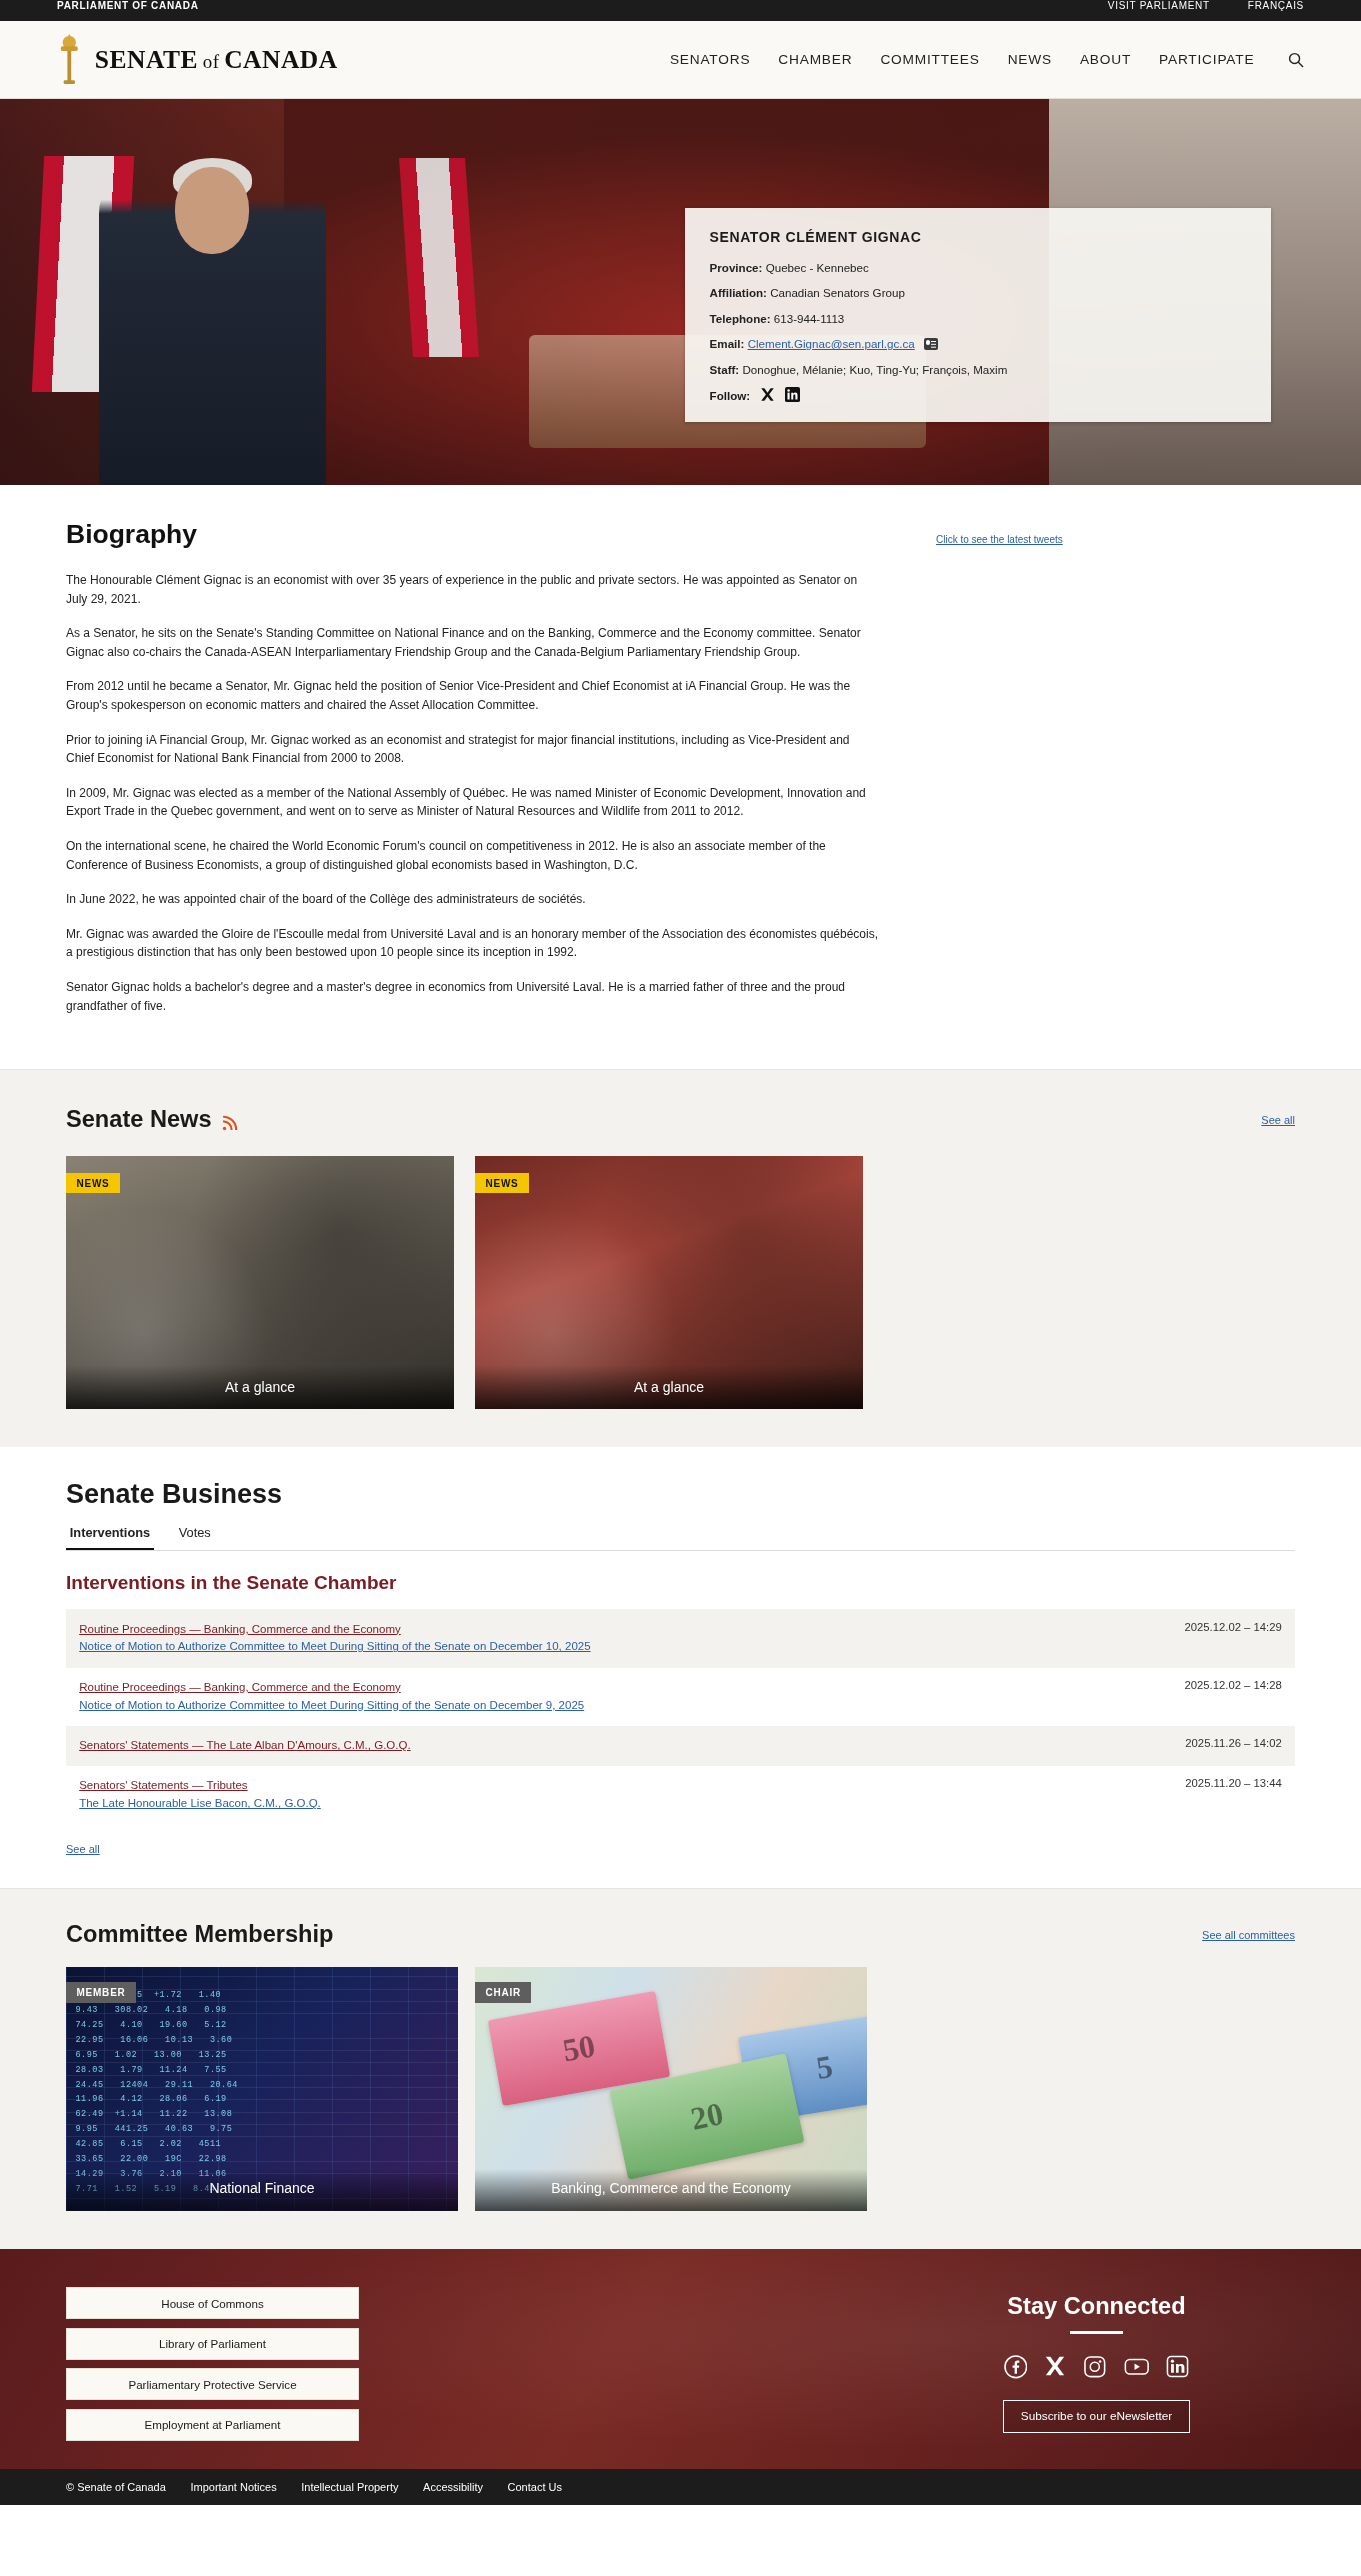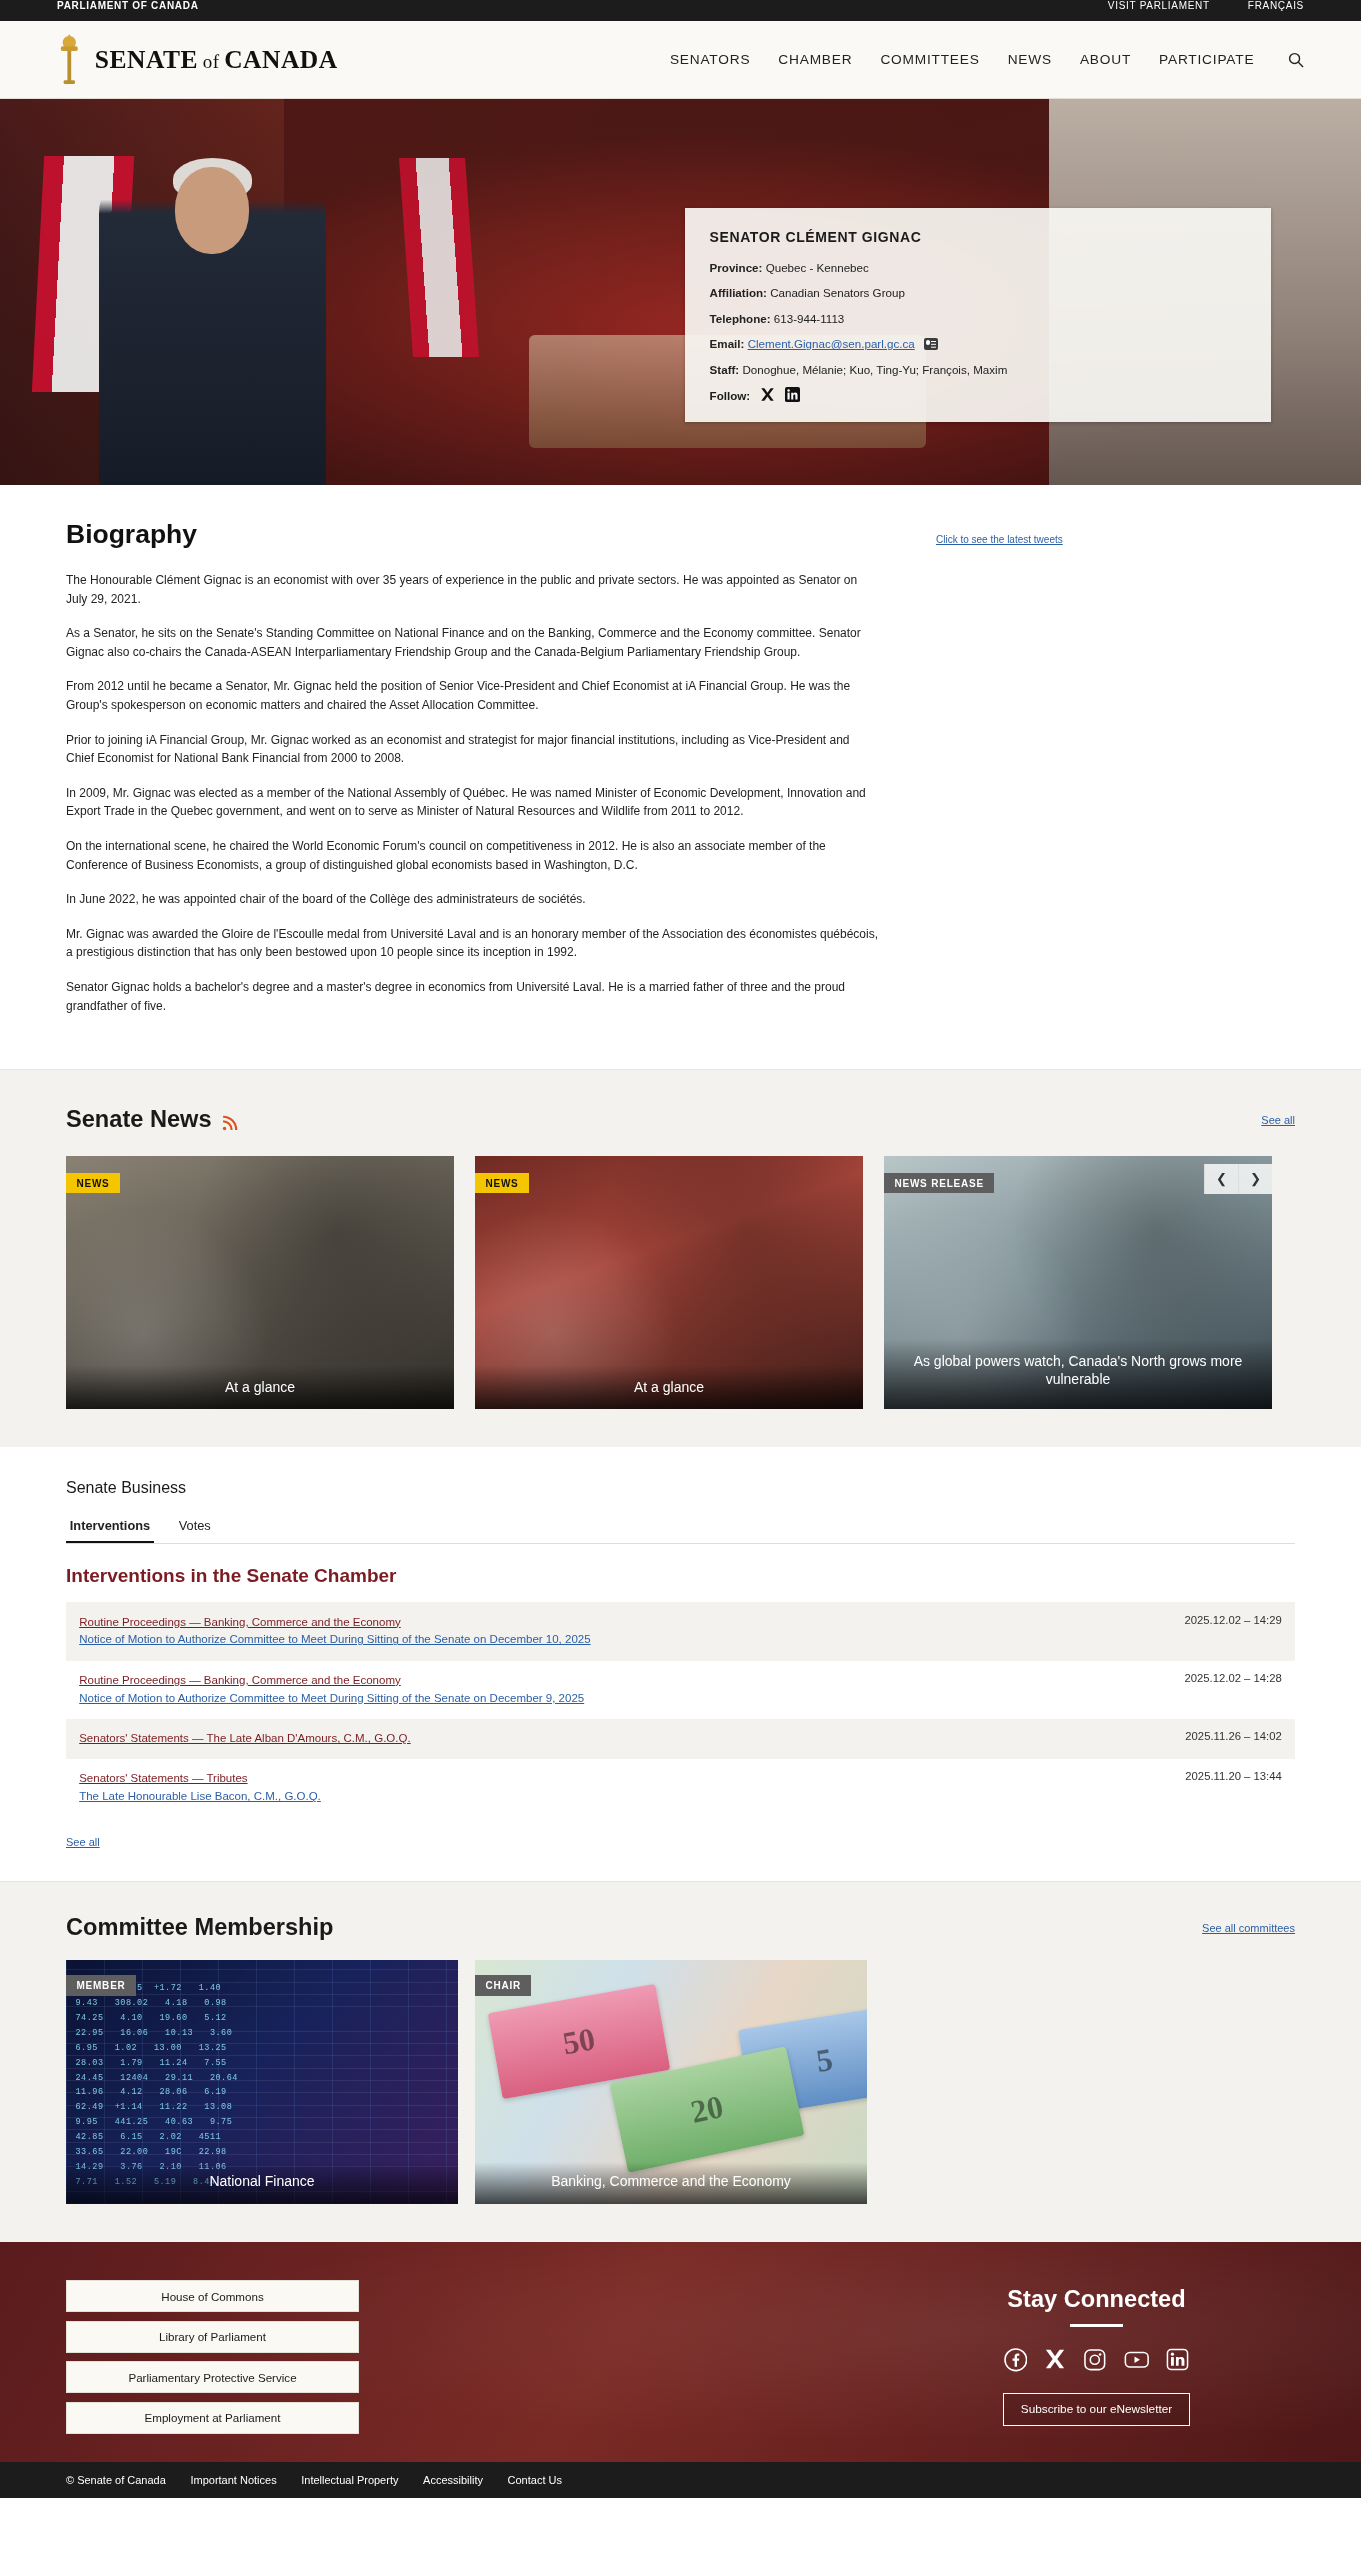--- a/index.html
+++ b/index.html
@@ -215,21 +215,21 @@
     width:34px; height:30px; background:rgba(255,255,255,.82);
     display:flex; align-items:center; justify-content:center;
     font-size:13.2px; color:#333; cursor:pointer; border-left:0.9px solid #ddd;
   }
 
   
   .business {
     background:#ffffff;
     padding: 32px 66px 32px 66px;
   }
-  .business h2 { font-size:16px; font-weight:normal; margin-bottom:15px;}
+  .business h2 { font-size:27px; font-weight:bold; margin-bottom:9px;}
   .tabs { display:flex; gap:21px; border-bottom:0.9px solid #ddd; margin-bottom:21px;}
   .tab {
     font-size:12.8px; padding:5.7px 3.8px 8.5px 3.8px; cursor:pointer; color:#222;
   }
   .tab.active { border-bottom:2.8px solid #111; font-weight:bold; }
   .business h3 {
     font-size: 19px; color:#7b1c22; font-weight:bold; margin-bottom:15px;
   }
   .int-row {
     display:flex; justify-content:space-between; align-items:flex-start;
@@ -445,29 +445,20 @@
   <div class="news-grid">
     <div class="news-card card1">
       <div class="card-img-tex"></div>
       <div class="tag">NEWS</div>
       <div class="card-caption">At a glance</div>
     </div>
     <div class="news-card card2">
       <div class="card-img-tex"></div>
       <div class="tag">NEWS</div>
       <div class="card-caption">At a glance</div>
-    </div>
-    <div class="news-card card3">
-      <div class="card-img-tex"></div>
-      <div class="tag release">NEWS RELEASE</div>
-      <div class="carousel-nav">
-        <div class="cnav">❮</div>
-        <div class="cnav">❯</div>
-      </div>
-      <div class="card-caption tall">As global powers watch, Canada's North grows more vulnerable</div>
     </div>
   </div>
 </div>
 
 <div class="business">
   <h2>Senate Business</h2>
   <div class="tabs">
     <div class="tab active">Interventions</div>
     <div class="tab">Votes</div>
   </div>

